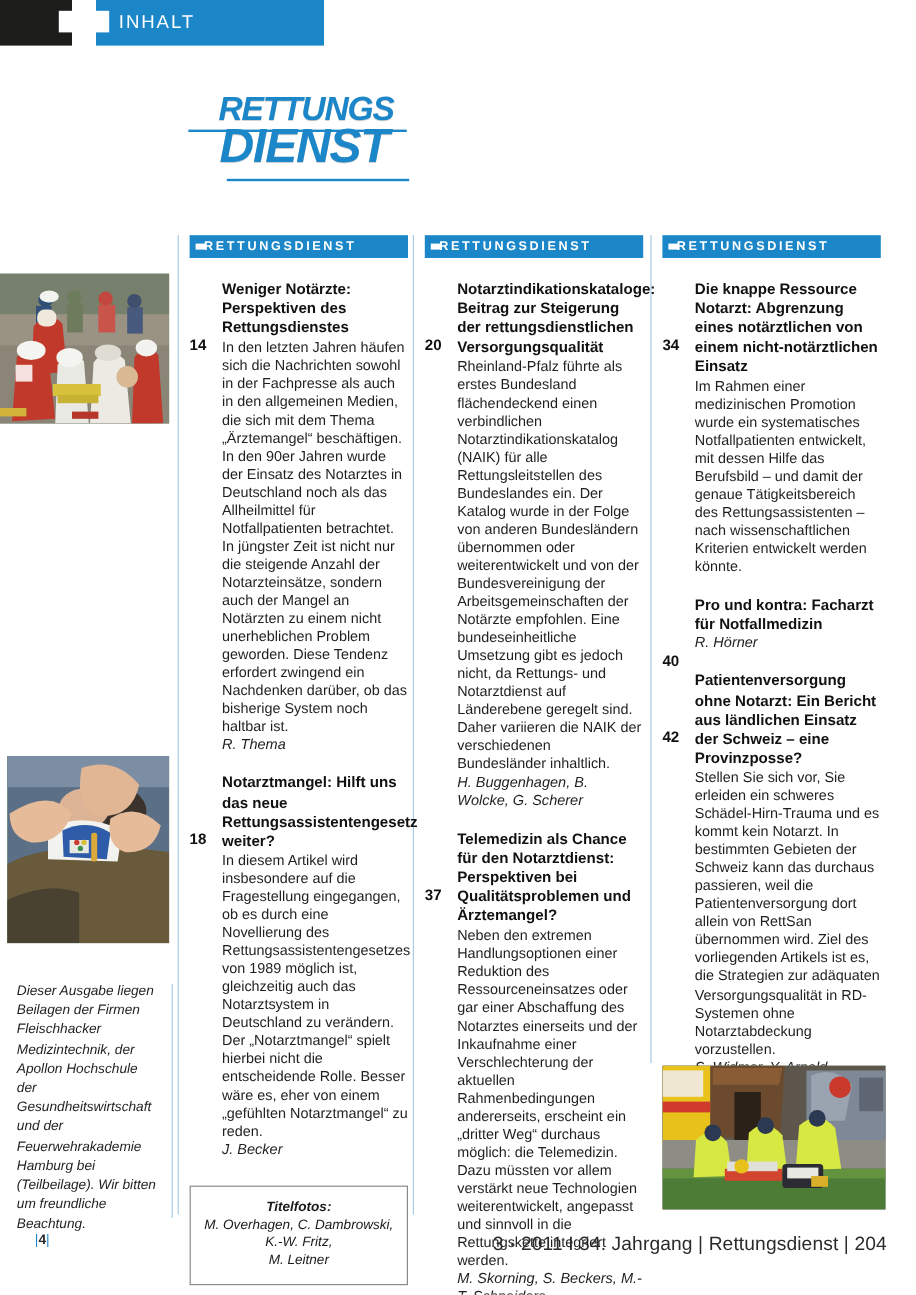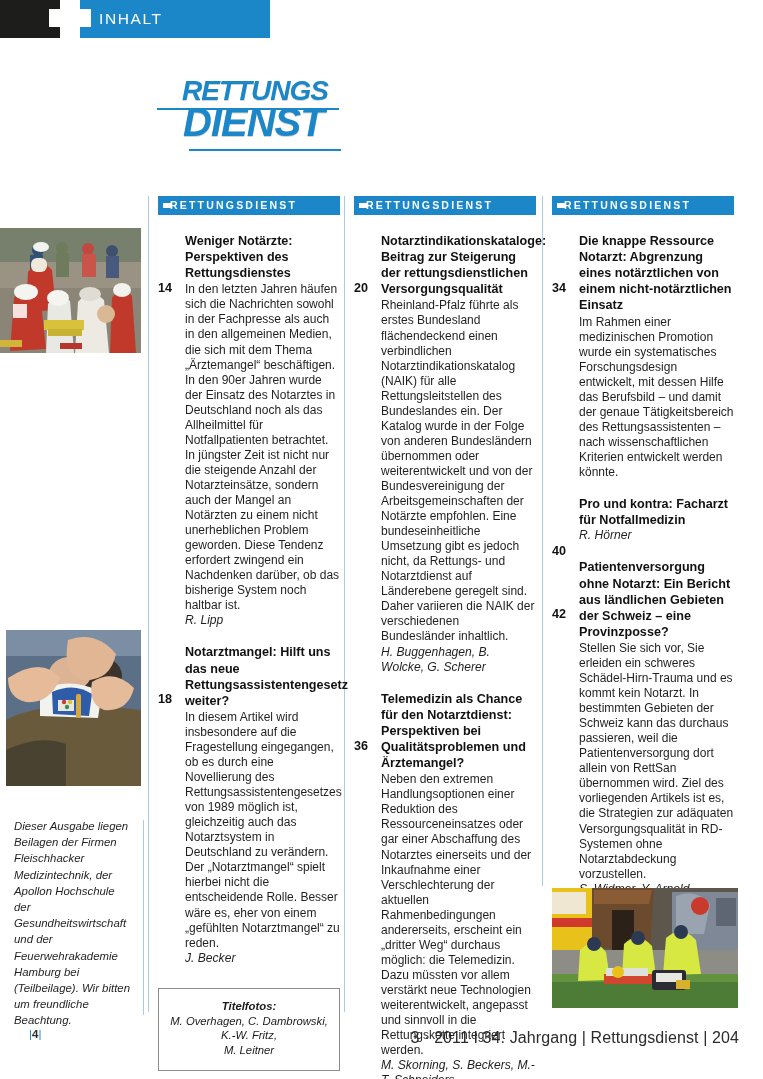--- a/index.html
+++ b/index.html
@@ -249,21 +249,21 @@
 <div class="col" id="col1">
   <div class="sec-head">
     <span class="tick"></span>
     <span class="sec-label">RETTUNGSDIENST</span>
   </div>
 
   <div class="entry">
     <span class="pg">14</span>
     <span class="ttl">Weniger Notärzte: Perspektiven des Rettungsdienstes</span>
     <span class="abs">In den letzten Jahren häufen sich die Nachrichten sowohl in der Fachpresse als auch in den allgemeinen Medien, die sich mit dem Thema „Ärztemangel“ beschäftigen. In den 90er Jahren wurde der Einsatz des Notarztes in Deutschland noch als das Allheilmittel für Notfallpatienten betrachtet. In jüngster Zeit ist nicht nur die steigende Anzahl der Notarzteinsätze, sondern auch der Mangel an Notärzten zu einem nicht unerheblichen Problem geworden. Diese Tendenz erfordert zwingend ein Nachdenken darüber, ob das bisherige System noch haltbar ist.</span>
-    <span class="auth">R. Lipp</span>
+    <span class="auth">R. Thema</span>
   </div>
 
   <div class="entry">
     <span class="pg">18</span>
     <span class="ttl">Notarztmangel: Hilft uns das neue Rettungsassistentengesetz weiter?</span>
     <span class="abs">In diesem Artikel wird insbesondere auf die Fragestellung eingegangen, ob es durch eine Novellierung des Rettungsassistentengesetzes von 1989 möglich ist, gleichzeitig auch das Notarztsystem in Deutschland zu verändern. Der „Notarztmangel“ spielt hierbei nicht die entscheidende Rolle. Besser wäre es, eher von einem „gefühlten Notarztmangel“ zu reden.</span>
     <span class="auth">J. Becker</span>
   </div>
 
   <div class="credits-box">
@@ -281,48 +281,48 @@
   </div>
 
   <div class="entry">
     <span class="pg">20</span>
     <span class="ttl">Notarztindikationskataloge: Beitrag zur Steigerung der rettungsdienstlichen Versorgungsqualität</span>
     <span class="abs">Rheinland-Pfalz führte als erstes Bundesland flächendeckend einen verbindlichen Notarztindikationskatalog (NAIK) für alle Rettungsleitstellen des Bundeslandes ein. Der Katalog wurde in der Folge von anderen Bundesländern übernommen oder weiterentwickelt und von der Bundesvereinigung der Arbeitsgemeinschaften der Notärzte empfohlen. Eine bundeseinheitliche Umsetzung gibt es jedoch nicht, da Rettungs- und Notarztdienst auf Länderebene geregelt sind. Daher variieren die NAIK der verschiedenen Bundesländer inhaltlich.</span>
     <span class="auth">H. Buggenhagen, B. Wolcke, G. Scherer</span>
   </div>
 
   <div class="entry">
-    <span class="pg">36</span>
+    <span class="pg">37</span>
     <span class="ttl">Telemedizin als Chance für den Notarztdienst: Perspektiven bei Qualitätsproblemen und Ärztemangel?</span>
     <span class="abs">Neben den extremen Handlungsoptionen einer Reduktion des Ressourceneinsatzes oder gar einer Abschaffung des Notarztes einerseits und der Inkaufnahme einer Verschlechterung der aktuellen Rahmenbedingungen andererseits, erscheint ein „dritter Weg“ durchaus möglich: die Telemedizin. Dazu müssten vor allem verstärkt neue Technologien weiterentwickelt, angepasst und sinnvoll in die Rettungskette integriert werden.</span>
     <span class="auth">M. Skorning, S. Beckers, M.-T. Schneiders</span>
   </div>
 </div>
 
 <div class="col" id="col3">
   <div class="sec-head">
     <span class="tick"></span>
     <span class="sec-label">RETTUNGSDIENST</span>
   </div>
 
   <div class="entry">
     <span class="pg">34</span>
     <span class="ttl">Die knappe Ressource Notarzt: Abgrenzung eines notärztlichen von einem nicht-notärztlichen Einsatz</span>
-    <span class="abs">Im Rahmen einer medizinischen Promotion wurde ein systematisches Forschungsdesign entwickelt, mit dessen Hilfe das Berufsbild – und damit der genaue Tätigkeitsbereich des Rettungsassistenten – nach wissenschaftlichen Kriterien entwickelt werden könnte.</span>
+    <span class="abs">Im Rahmen einer medizinischen Promotion wurde ein systematisches Notfallpatienten entwickelt, mit dessen Hilfe das Berufsbild – und damit der genaue Tätigkeitsbereich des Rettungsassistenten – nach wissenschaftlichen Kriterien entwickelt werden könnte.</span>
   </div>
 
   <div class="entry">
     <span class="pg">40</span>
     <span class="ttl">Pro und kontra: Facharzt für Notfallmedizin</span>
     <span class="auth">R. Hörner</span>
   </div>
 
   <div class="entry">
     <span class="pg">42</span>
-    <span class="ttl">Patientenversorgung ohne Notarzt: Ein Bericht aus ländlichen Gebieten der Schweiz – eine Provinzposse?</span>
+    <span class="ttl">Patientenversorgung ohne Notarzt: Ein Bericht aus ländlichen Einsatz der Schweiz – eine Provinzposse?</span>
     <span class="abs">Stellen Sie sich vor, Sie erleiden ein schweres Schädel-Hirn-Trauma und es kommt kein Notarzt. In bestimmten Gebieten der Schweiz kann das durchaus passieren, weil die Patientenversorgung dort allein von RettSan übernommen wird. Ziel des vorliegenden Artikels ist es, die Strategien zur adäquaten Versorgungsqualität in RD-Systemen ohne Notarztabdeckung vorzustellen.</span>
     <span class="auth">S. Widmer, Y. Arnold</span>
   </div>
 </div>
 
 <div id="sidenote">Dieser Ausgabe liegen Beilagen der Firmen Fleischhacker Medizintechnik, der Apollon Hochschule der Gesundheitswirtschaft und der Feuerwehrakademie Hamburg bei (Teilbeilage). Wir bitten um freundliche Beachtung.</div>
 
 <div class="photo" id="photo1">
   <svg viewBox="0 0 141 125" preserveAspectRatio="none">
     <rect x="0" y="0" width="141" height="125" fill="#8d8f7e"></rect>

